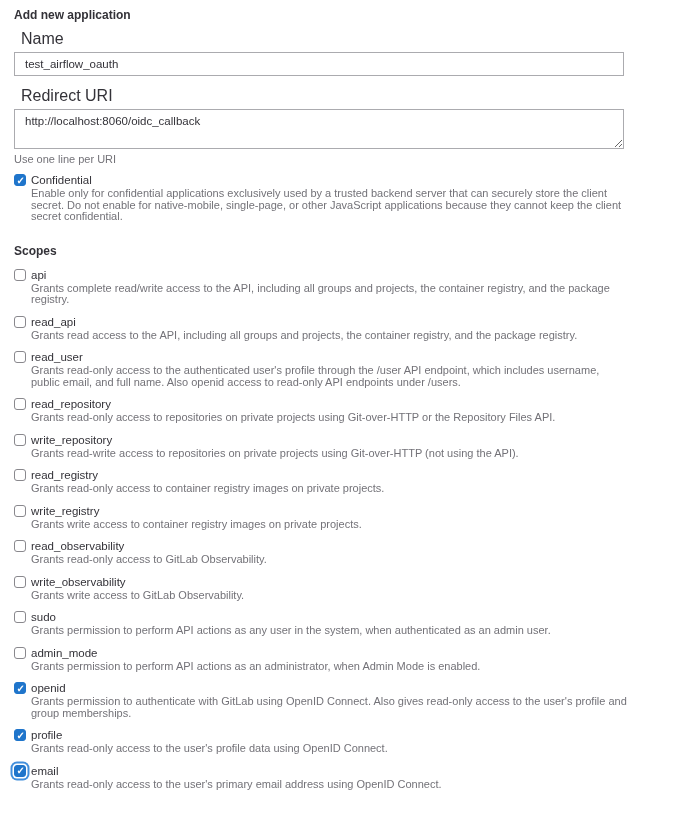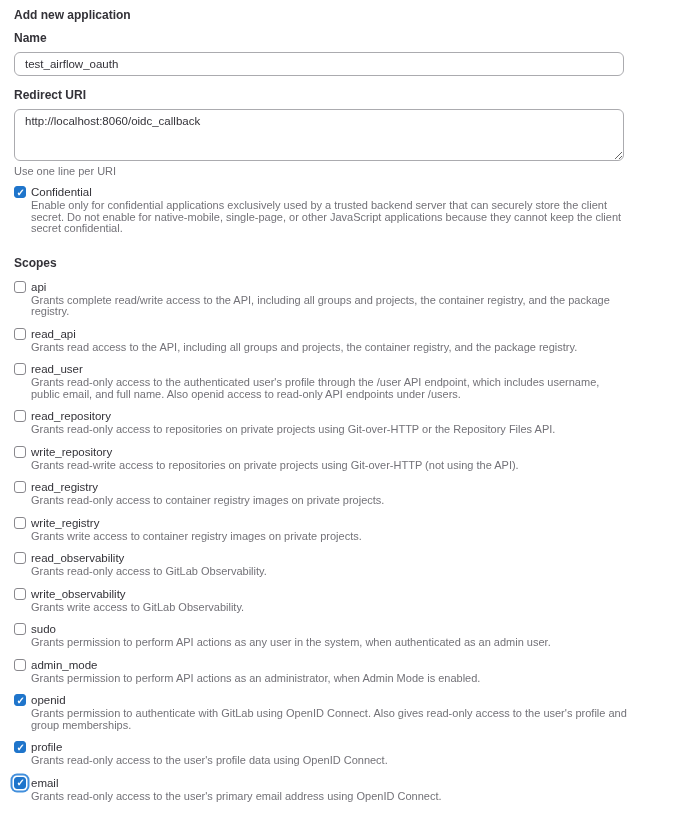--- a/index.html
+++ b/index.html
@@ -21,45 +21,45 @@
     overflow: hidden;
   }
   .page-title {
     font-size: 12px;
     font-weight: 700;
     line-height: 13px;
     margin: 4px 0 10px 0;
   }
   .field-label {
     display: block;
-    font-size: 12px;
-    font-weight: 700;
-    line-height: 13px;
-    margin: 0 0 7px 0;
+    font-size: 16px;
+    font-weight: 400;
+    line-height: 13px;
+    margin: 0 0 7px 7px;
   }
   .text-input {
     display: block;
     width: 610px;
     height: 24px;
     border: 1px solid var(--border);
-    border-radius: 6px;
+    border-radius: 0;
     padding: 0 10px;
     font-family: "Liberation Sans", sans-serif;
     font-size: 11.5px;
     color: var(--text);
     background: #fff;
     outline: none;
     margin-bottom: 13px;
   }
   .textarea-input {
     display: block;
     width: 610px;
-    height: 52px;
+    height: 40px;
     border: 1px solid var(--border);
-    border-radius: 6px;
+    border-radius: 0;
     padding: 5px 10px;
     font-family: "Liberation Sans", sans-serif;
     font-size: 11.5px;
     line-height: 13px;
     color: var(--text);
     background: #fff;
     outline: none;
     resize: both;
     margin-bottom: 4px;
   }

